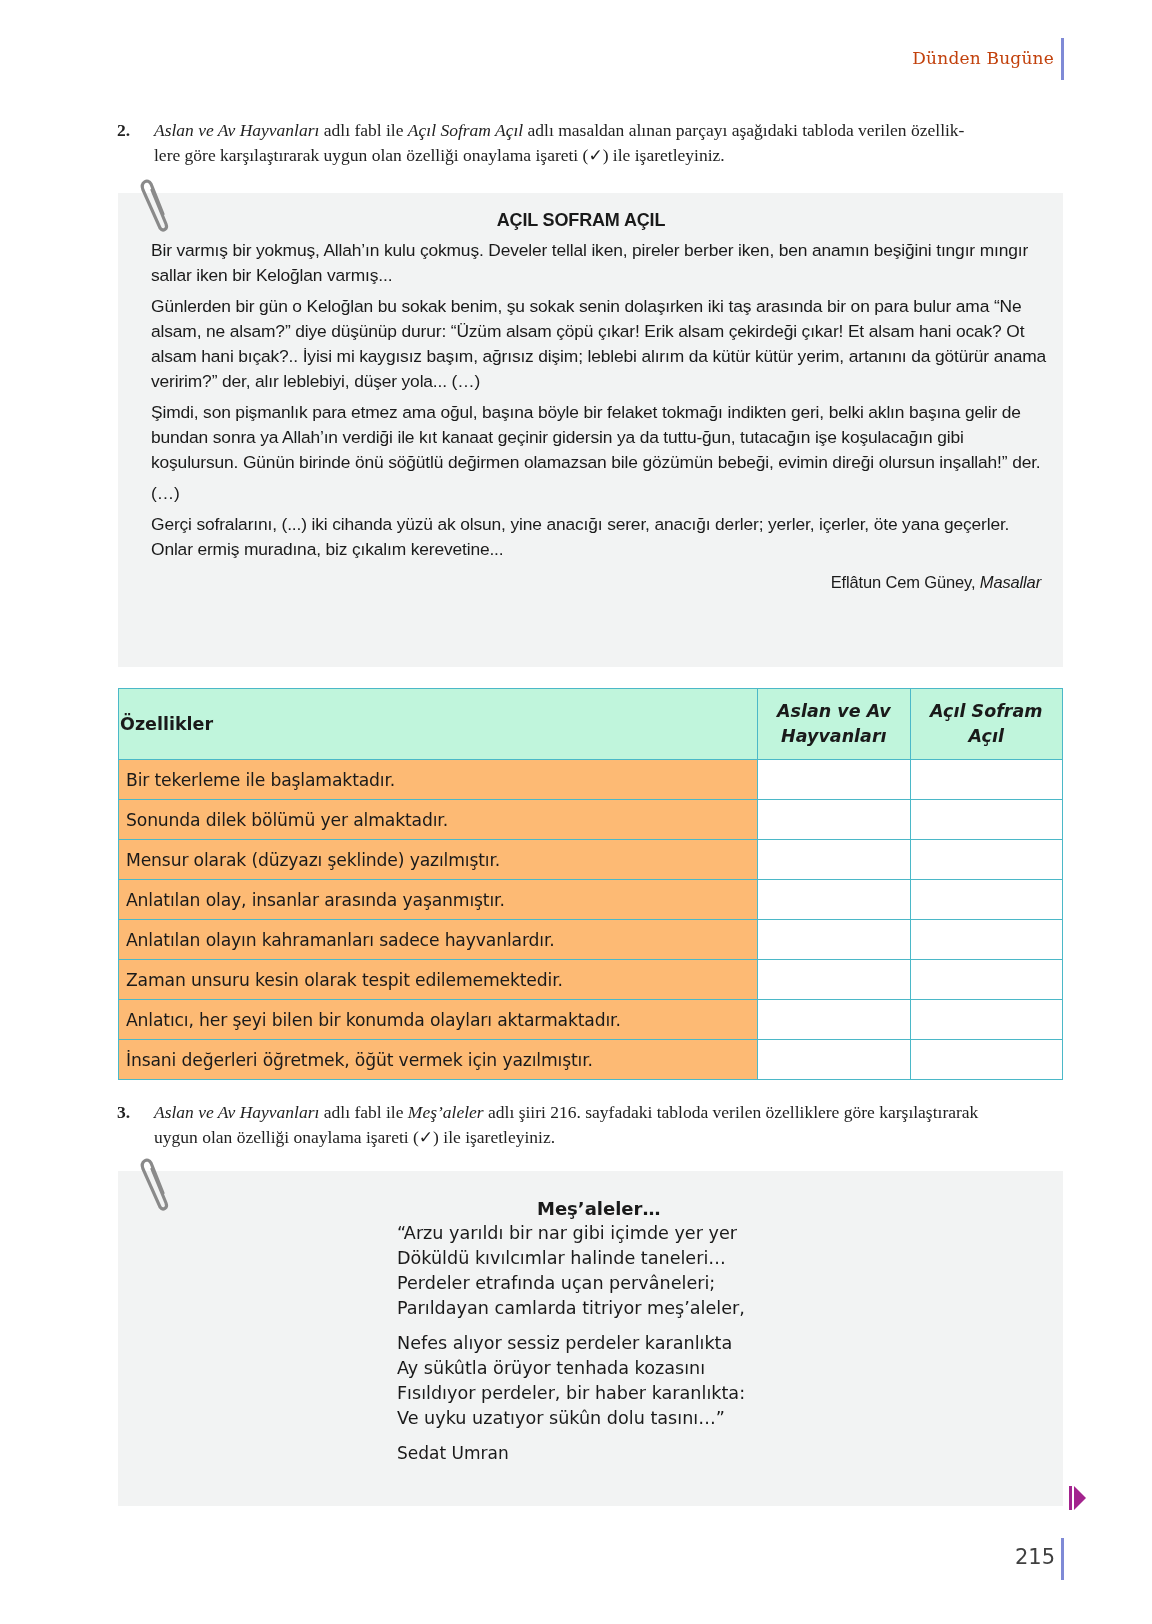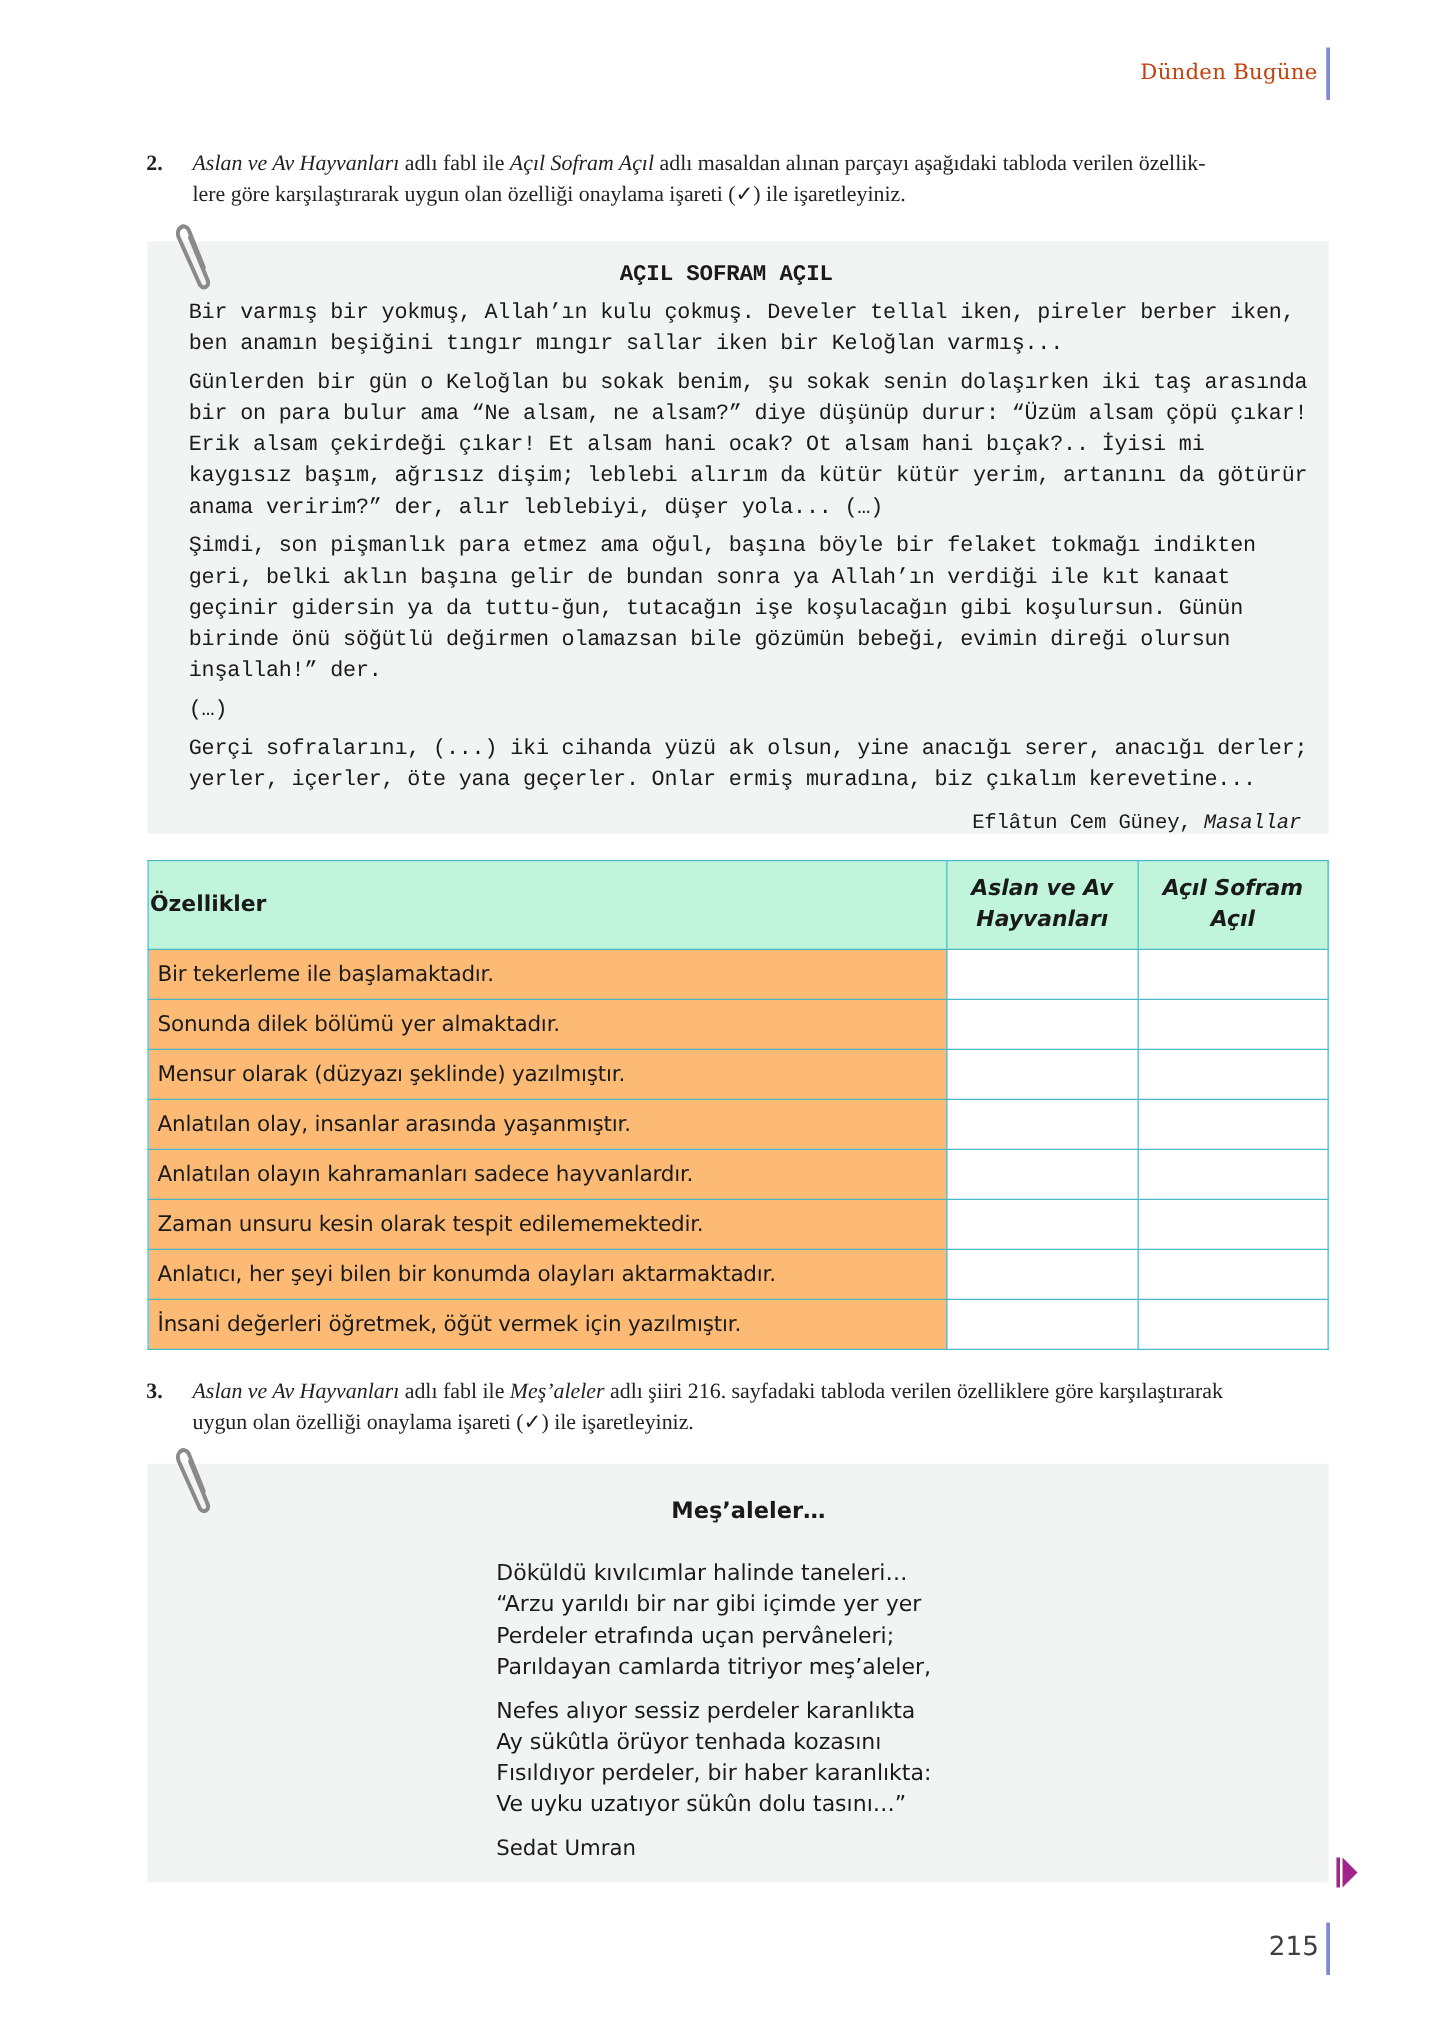--- a/index.html
+++ b/index.html
@@ -25,21 +25,21 @@
   .question i { font-style: italic; }
   .check-glyph { font-family: "DejaVu Sans", sans-serif; font-size: 17px; }
 
   .paper-box {
     position: absolute; left: 118px; width: 945px; background: #f2f3f3;
   }
   .clip { position: absolute; }
 
   .story {
     position: absolute; left: 151px; width: 900px;
-    font-family: Liberation Mono, monospace;
+    font-family: Liberation Sans, sans-serif;
     font-size: 17.4px; line-height: 25px; color: #1a1a1a;
     letter-spacing: -0.15px;
   }
   .story .title {
     text-align: center; font-weight: bold; font-size: 18px; margin-bottom: 5px; padding-right: 40px;
   }
   .story p { margin: 0 0 6px 0; }
   .story .source { text-align: right; font-size: 16.5px; margin-top: 8px; padding-right: 10px; }
   .story .source i { font-style: italic; }
 
@@ -57,21 +57,21 @@
   table.props th.col { width: 150px; font-style: italic; line-height: 25px; text-align: center; }
   table.props td { height: 37px; font-size: 17.2px; letter-spacing: -0.15px; }
   table.props td.feature { background: #fdba74; padding-left: 7px; }
   table.props td.mark { background: #ffffff; }
 
   .poem {
     position: absolute; left: 397px; top: 1196px; width: 500px;
     font-family: "DejaVu Sans", "Liberation Sans", sans-serif;
     font-size: 17.6px; line-height: 25px; color: #1a1a1a;
   }
-  .poem .title { font-weight: bold; font-size: 18px; margin-left: 140px; margin-bottom: 26px; }
+  .poem .title { font-weight: bold; font-size: 18px; margin-left: 140px; margin-bottom: 0; }
   .poem .stanza { margin-bottom: 10px; }
   .poem .author { margin-top: 8px; font-size: 17px; }
 
   .next-arrow { position: absolute; left: 1069px; top: 1485px; }
   .page-num {
     position: absolute; left: 1015px; top: 1545px;
     font-family: "DejaVu Sans", "Liberation Sans", sans-serif;
     font-size: 21px; color: #404040;
   }
   .page-rule {
@@ -168,22 +168,22 @@
 </div>
 
 <div class="paper-box" style="top:1171px; height:335px;"></div>
 <svg class="clip" style="left:136px; top:1155px;" width="40" height="58" viewBox="0 0 40 58">
   <path d="M16 14 L30 48 C32 53 27 56 24 52 L7 14 C4 6 12 2 15 8 L27 38" fill="none" stroke="#8a8a8a" stroke-width="3.2" stroke-linecap="round"></path>
 </svg>
 
 <div class="poem">
   <div class="title">Meş’aleler…</div>
   <div class="stanza">
+    <div>“Arzu yarıldı bir nar gibi içimde yer yer</div>
     <div>Döküldü kıvılcımlar halinde taneleri…</div>
-    <div>“Arzu yarıldı bir nar gibi içimde yer yer</div>
     <div>Perdeler etrafında uçan pervâneleri;</div>
     <div>Parıldayan camlarda titriyor meş’aleler,</div>
   </div>
   <div class="stanza">
     <div>Nefes alıyor sessiz perdeler karanlıkta</div>
     <div>Ay sükûtla örüyor tenhada kozasını</div>
     <div>Fısıldıyor perdeler, bir haber karanlıkta:</div>
     <div>Ve uyku uzatıyor sükûn dolu tasını…”</div>
   </div>
   <div class="author">Sedat Umran</div>

